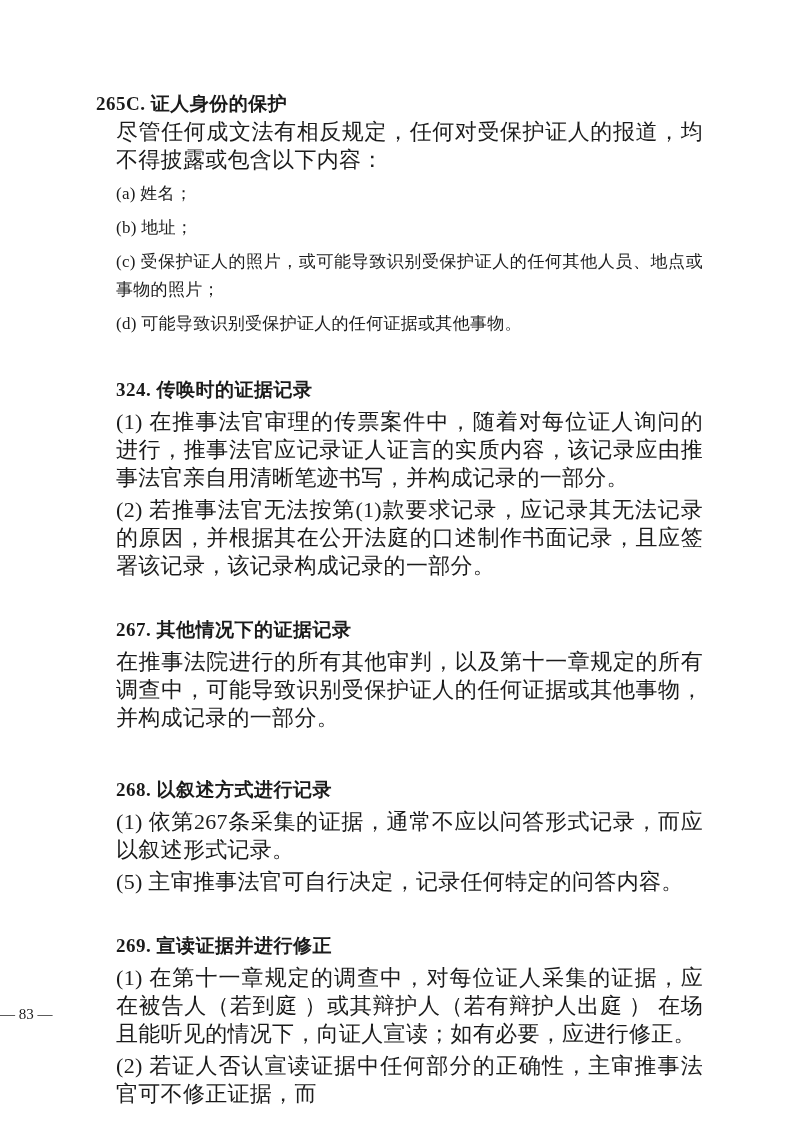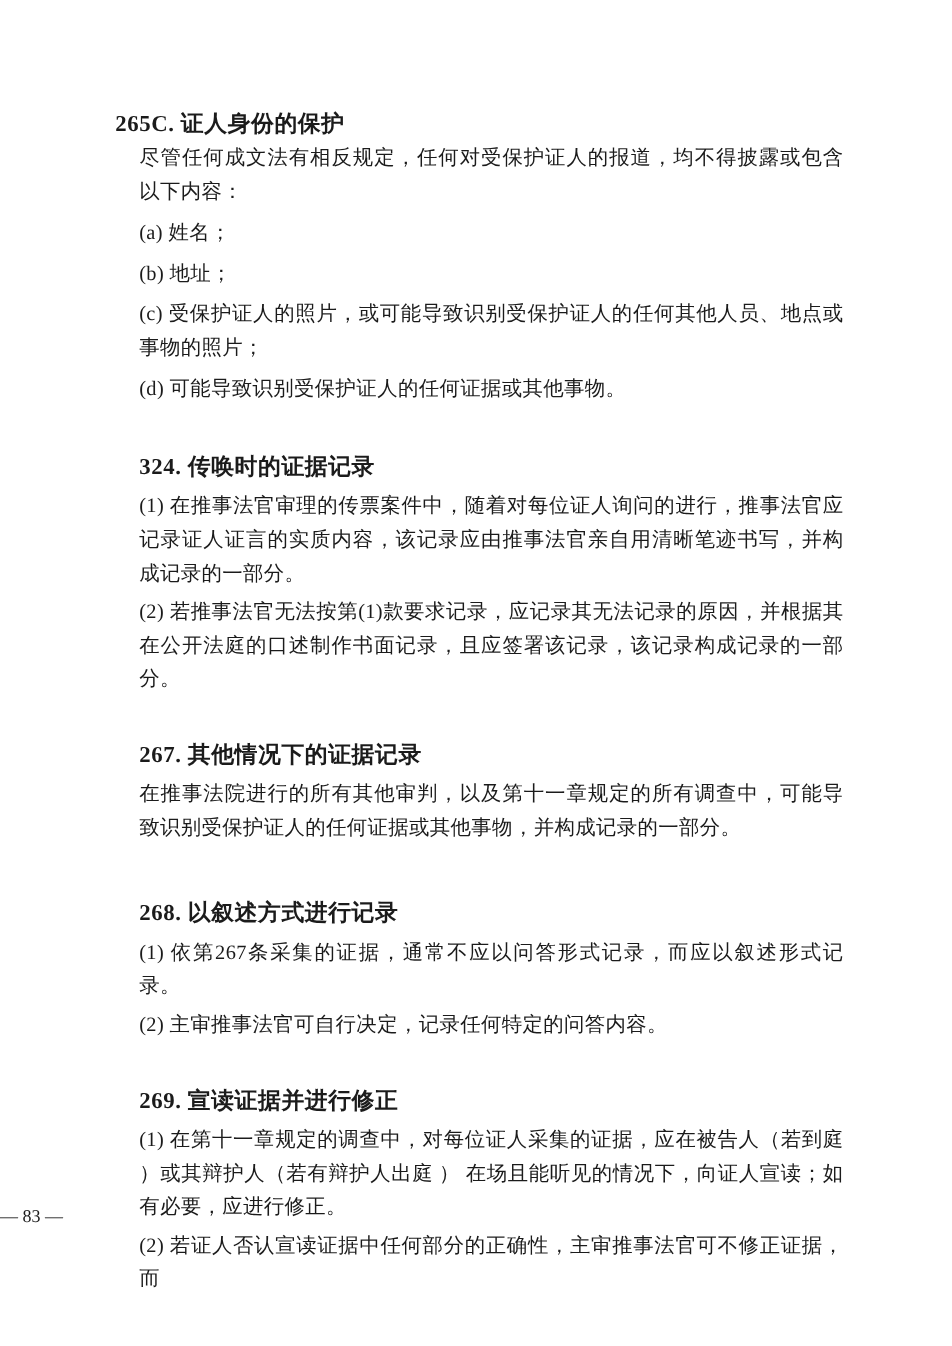--- a/index.html
+++ b/index.html
@@ -39,21 +39,21 @@
     line-height: 28px;
     font-weight: bold;
     letter-spacing: 0.5px;
   }
   
   .sec-265c > .heading {
     margin-left: -20px;
   }
   .para {
     margin: 4px 0 0 0;
-    font-size: 17px;
+    font-size: 22px;
     line-height: 28px;
     text-align: justify;
     text-justify: inter-ideograph;
     letter-spacing: 0.3px;
   }
   .para.intro {
     margin-top: 0;
   }
   .item {
     margin: 6px 0 0 0;
@@ -96,21 +96,21 @@
     </section>
 
     <section class="sec mt36">
       <h2 class="heading">267. 其他情况下的证据记录</h2>
       <p class="para">在推事法院进行的所有其他审判，以及第十一章规定的所有调查中，可能导致识别受保护证人的任何证据或其他事物，并构成记录的一部分。</p>
     </section>
 
     <section class="sec mt44">
       <h2 class="heading">268. 以叙述方式进行记录</h2>
       <p class="para">(1) 依第267条采集的证据，通常不应以问答形式记录，而应以叙述形式记录。</p>
-      <p class="para">(2) 主审推事法官可自行决定，记录任何特定的问答内容。</p>
+      <p class="para">(5) 主审推事法官可自行决定，记录任何特定的问答内容。</p>
     </section>
 
     <section class="sec mt36">
       <h2 class="heading">269. 宣读证据并进行修正</h2>
       <p class="para">(1) 在第十一章规定的调查中，对每位证人采集的证据，应在被告人（若到庭 ）或其辩护人（若有辩护人出庭 ） 在场且能听见的情况下，向证人宣读；如有必要，应进行修正。</p>
       <p class="para">(2) 若证人否认宣读证据中任何部分的正确性，主审推事法官可不修正证据，而</p>
     </section>
 
   </div>
 

